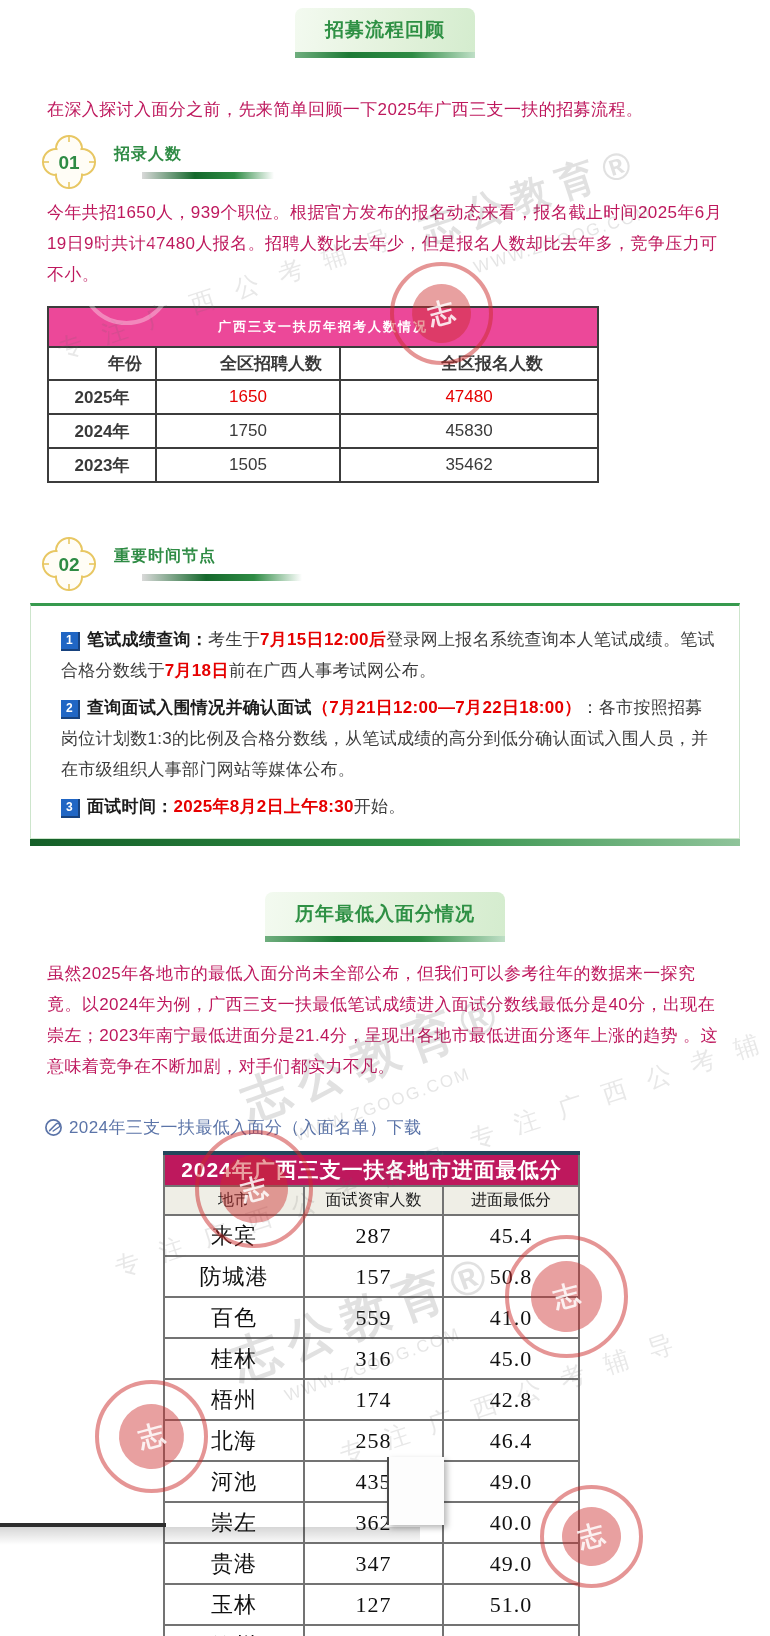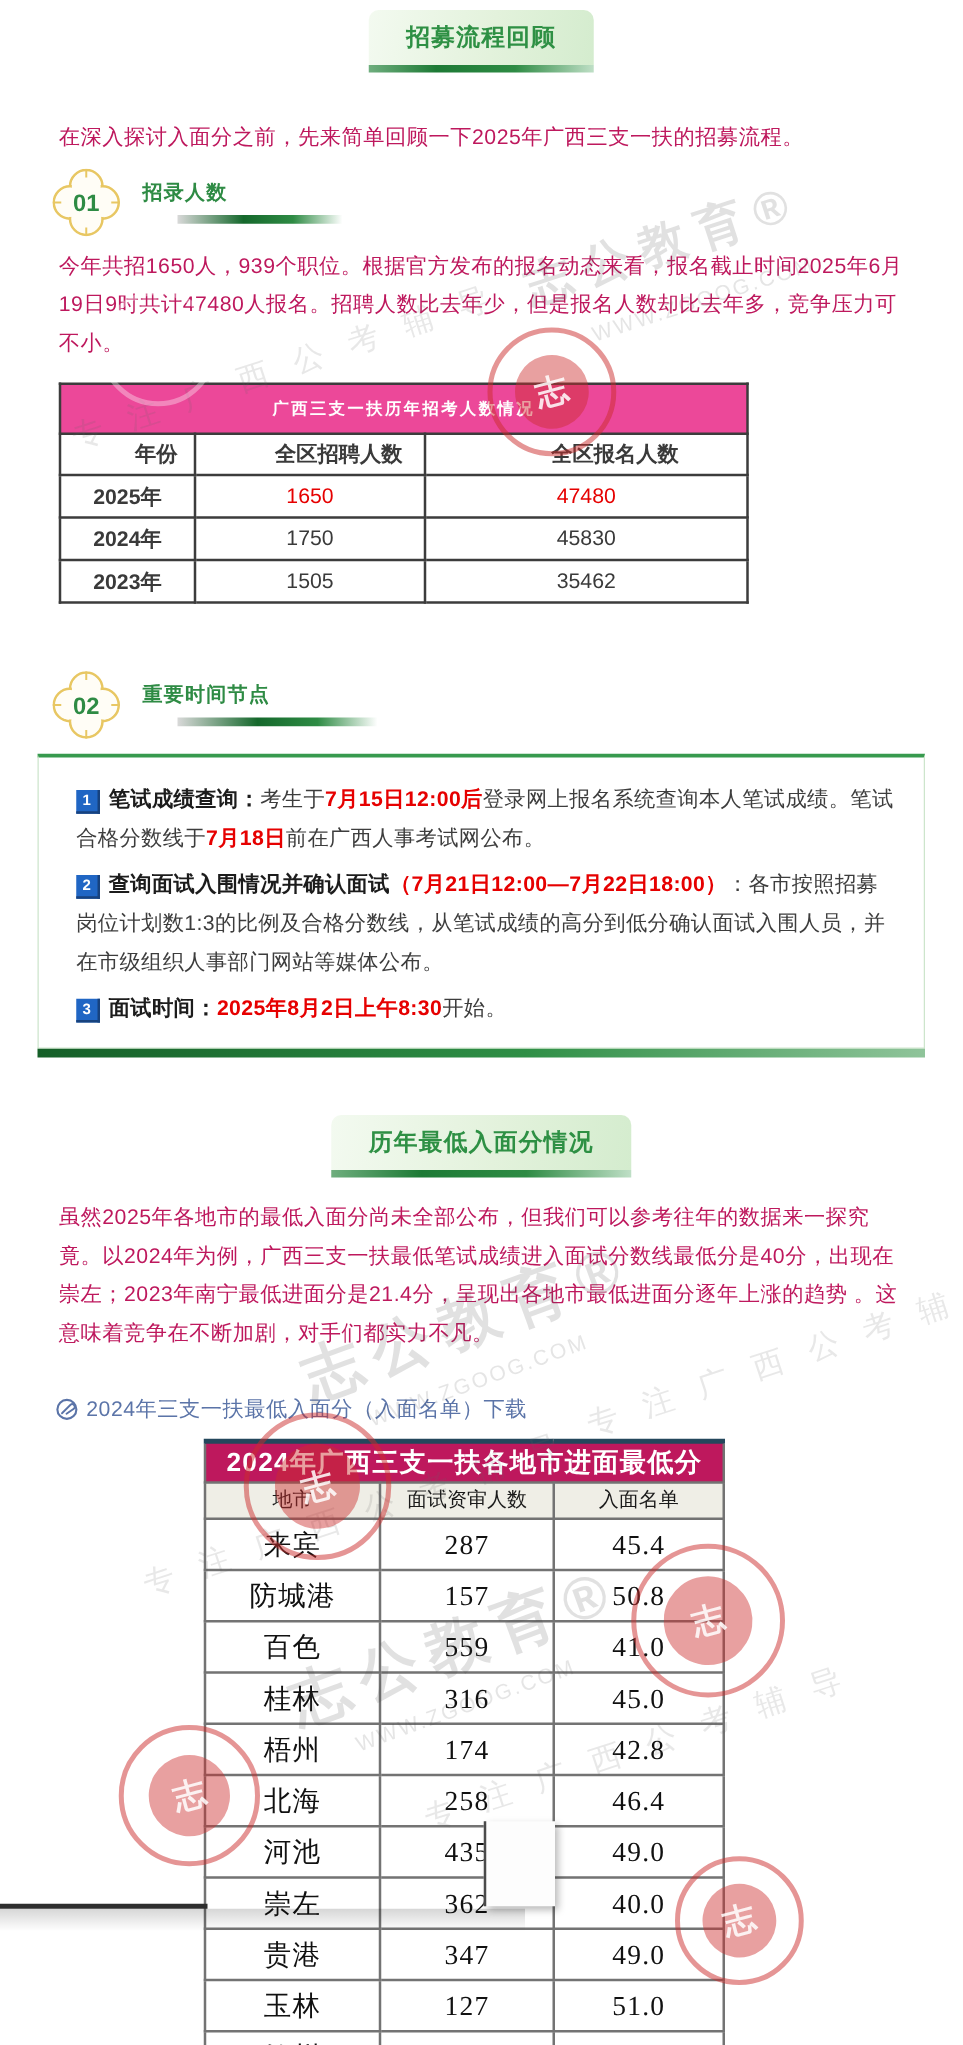--- a/index.html
+++ b/index.html
@@ -220,21 +220,21 @@
           <col style="width:139px">
           <col style="width:136px">
         </colgroup>
       <thead>
         <tr>
             <th colspan="3" class="t2-title">2024年广西三支一扶各地市进面最低分</th>
           </tr>
         <tr class="hrow">
             <td>地市</td>
             <td>面试资审人数</td>
-            <td>入面名单</td>
+            <td>进面最低分</td>
           </tr>
       </thead>
       <tbody>
           <tr>
             <td>来宾</td>
             <td>287</td>
             <td>45.4</td>
           </tr>
           <tr>
             <td>防城港</td>

